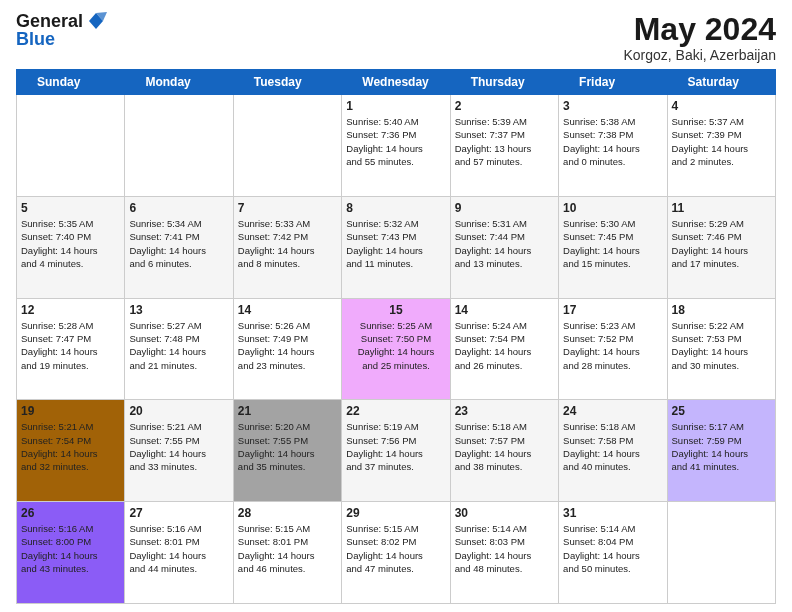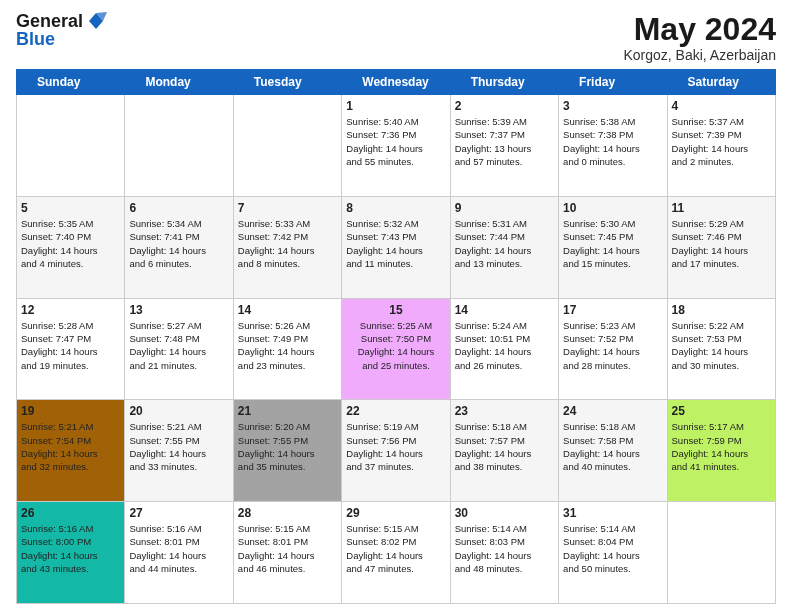--- a/index.html
+++ b/index.html
@@ -243,21 +243,21 @@
           <td style="background: #f0abfc; text-align: center;">
             <span class="day-num">15</span>
             <div class="day-info" style="white-space: pre-line;">Sunrise: 5:25 AM
 Sunset: 7:50 PM
 Daylight: 14 hours
 and 25 minutes.</div>
           </td>
           <td style="background: rgb(255, 255, 255);">
             <span class="day-num">14</span>
             <div class="day-info" style="white-space: pre-line;">Sunrise: 5:24 AM
-Sunset: 10:51 PM
+Sunset: 7:54 PM
 Daylight: 14 hours
 and 26 minutes.</div>
           </td>
           <td style="background: rgb(255, 255, 255);">
             <span class="day-num">17</span>
             <div class="day-info" style="white-space: pre-line;">Sunrise: 5:23 AM
 Sunset: 7:52 PM
 Daylight: 14 hours
 and 28 minutes.</div>
           </td>
@@ -305,30 +305,30 @@
 Daylight: 14 hours
 and 38 minutes.</div>
           </td>
           <td style="background: rgb(245, 245, 245);">
             <span class="day-num">24</span>
             <div class="day-info" style="white-space: pre-line;">Sunrise: 5:18 AM
 Sunset: 7:58 PM
 Daylight: 14 hours
 and 40 minutes.</div>
           </td>
-          <td style="background: #bef264; margin-top: 36px;">
+          <td style="background: #c4b5fd; margin-top: 36px;">
             <span class="day-num">25</span>
             <div class="day-info" style="white-space: pre-line;">Sunrise: 5:17 AM
 Sunset: 7:59 PM
 Daylight: 14 hours
 and 41 minutes.</div>
           </td>
         </tr>
         <tr>
-          <td style="background: #14b8a6;">
+          <td style="background: #8b5cf6;">
             <span class="day-num">26</span>
             <div class="day-info" style="white-space: pre-line;">Sunrise: 5:16 AM
 Sunset: 8:00 PM
 Daylight: 14 hours
 and 43 minutes.</div>
           </td>
           <td style="background: rgb(255, 255, 255);">
             <span class="day-num">27</span>
             <div class="day-info" style="white-space: pre-line;">Sunrise: 5:16 AM
 Sunset: 8:01 PM

